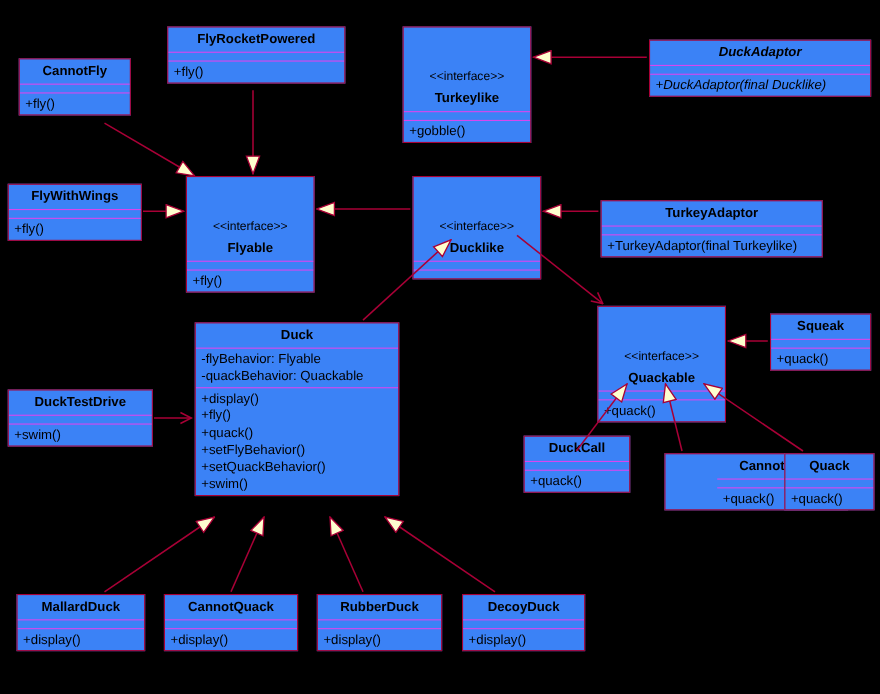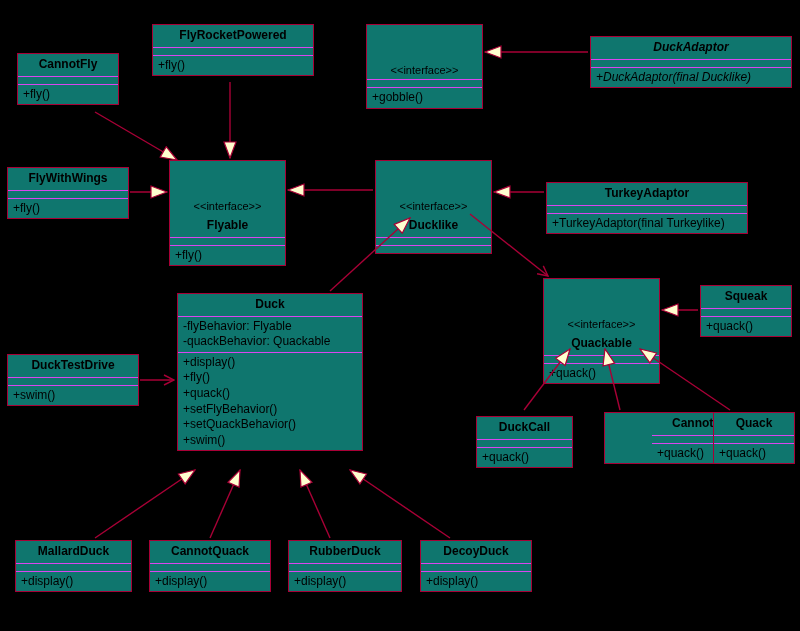--- a/index.html
+++ b/index.html
@@ -6,21 +6,21 @@
     margin: 0;
     background: #000;
     width: 800px;
     height: 631px;
     position: relative;
     font-family: Helvetica, Arial, sans-serif;
     overflow: hidden;
   }
   .box {
     position: absolute;
-    background: #0f766e;
+    background: #3b82f6;
     border: 1.5px solid #a80036;
     font-size: 12px;
     line-height: 1.3;
     overflow: hidden;
   }
   .section {
     border-top: 1px solid #d946ef;
     padding: 2px 5px;
     white-space: pre;
   }
@@ -54,20 +54,21 @@
 </div>
 
 <div class="box" style="left:152px;top:24px;width:160px;">
   <div class="name section first">FlyRocketPowered</div>
   <div class="section" style="height:3px;"></div>
   <div class="section">+fly()</div>
 </div>
 
 <div class="box" style="left:366px;top:24px;width:115px;">
   <div class="stereo section first">&lt;&lt;interface&gt;&gt;</div>
+  <div class="name">Turkeylike</div>
   <div class="section" style="height:3px;"></div>
   <div class="section">+gobble()</div>
 </div>
 
 <div class="box" style="left:590px;top:36px;width:200px;font-style:italic;">
   <div class="name section first">DuckAdaptor</div>
   <div class="section" style="height:3px;"></div>
   <div class="section">+DuckAdaptor(final Ducklike)</div>
 </div>
 
@@ -121,21 +122,21 @@
   <div class="section" style="height:3px;"></div>
   <div class="section">+quack()</div>
 </div>
 
 <div class="box" style="left:700px;top:285px;width:90px;">
   <div class="name section first">Squeak</div>
   <div class="section" style="height:3px;"></div>
   <div class="section">+quack()</div>
 </div>
 
-<div class="box" style="left:476px;top:416px;width:95px;">
+<div class="box" style="left:476px;top:396px;width:95px;">
   <div class="name section first">DuckCall</div>
   <div class="section" style="height:3px;"></div>
   <div class="section">+quack()</div>
 </div>
 
 <div class="box" style="left:604px;top:412px;width:118px;padding-left:47px;">
   <div class="name section first">CannotQuack</div>
   <div class="section" style="height:3px;"></div>
   <div class="section">+quack()</div>
 </div>

